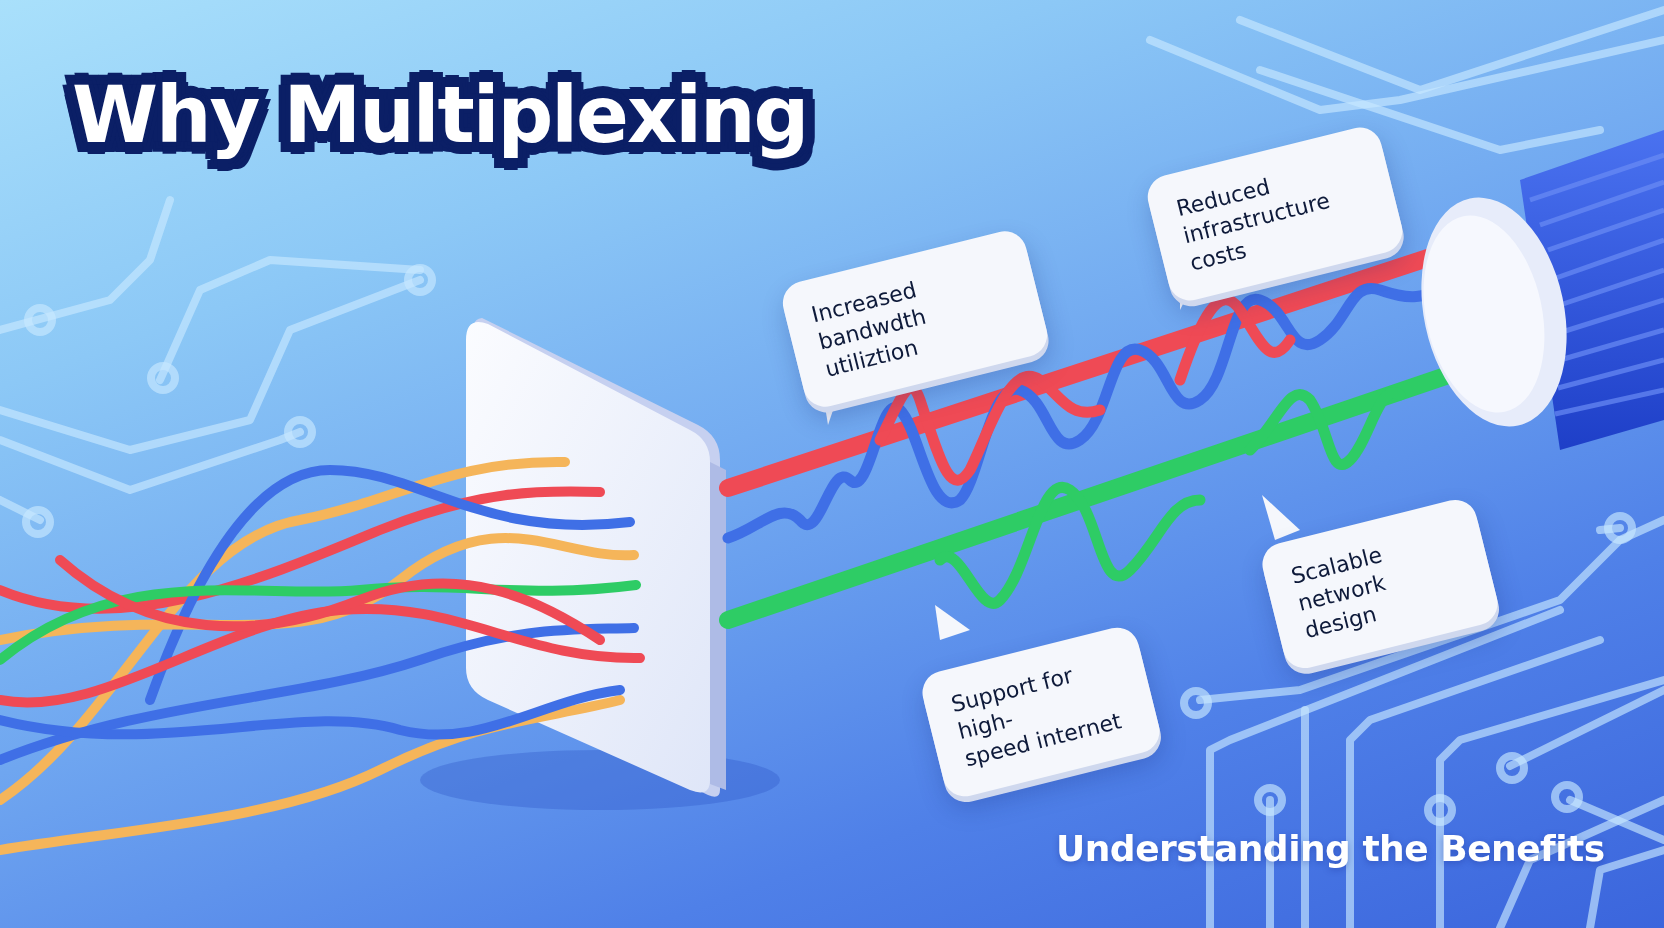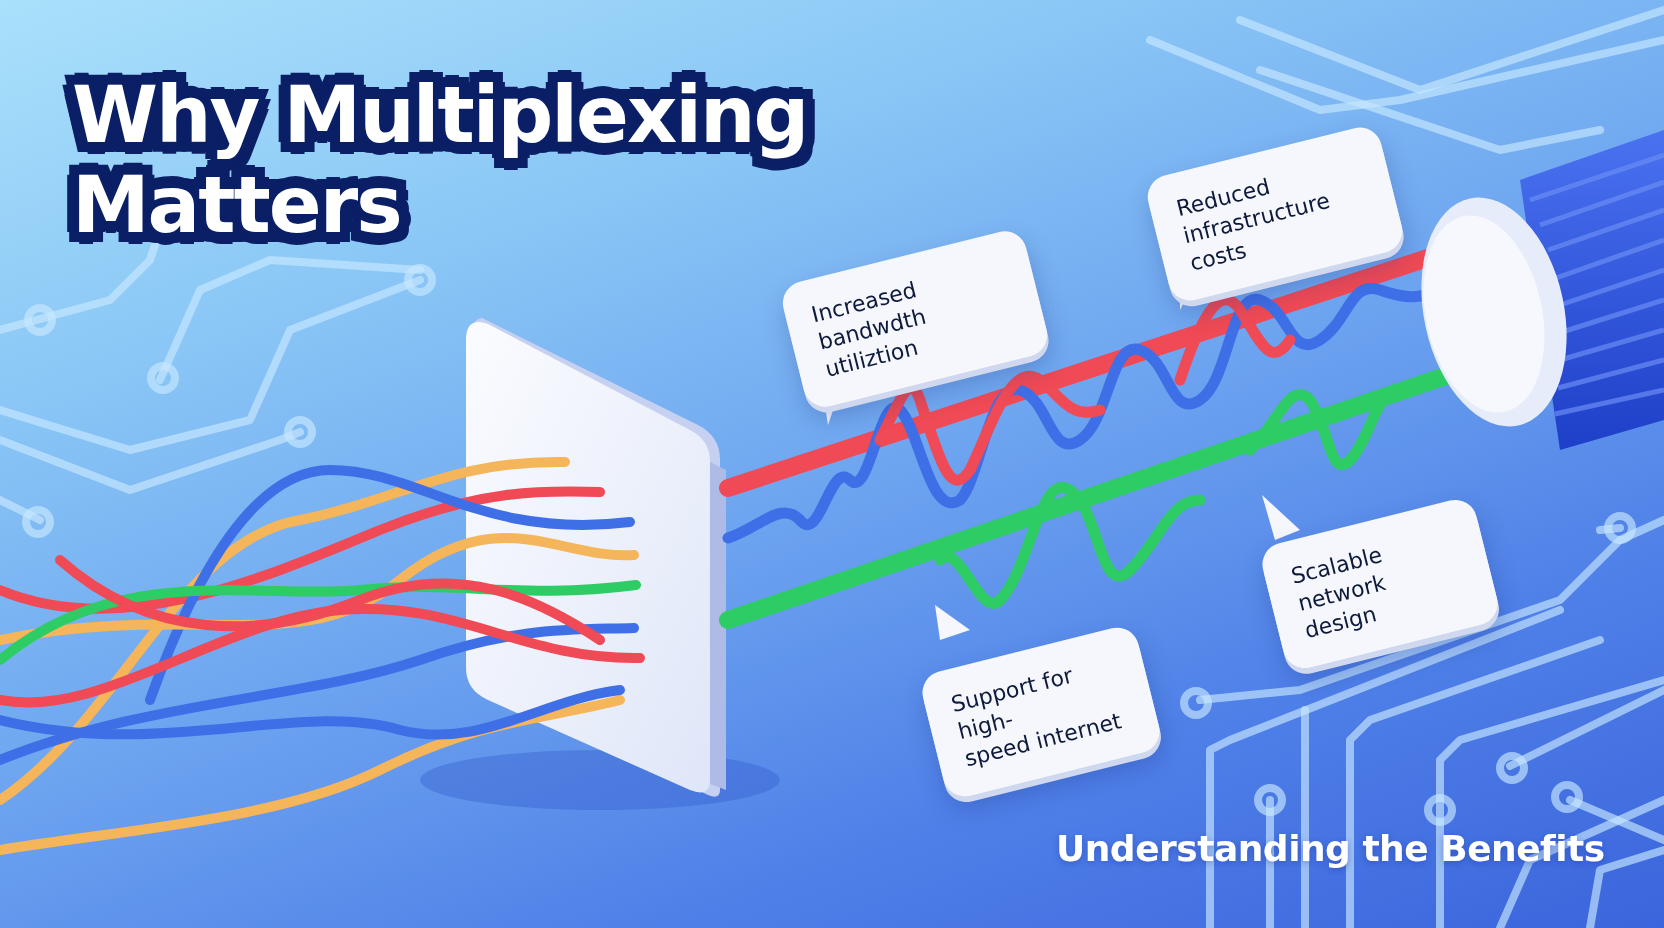--- a/index.html
+++ b/index.html
@@ -134,21 +134,20 @@
     <g fill="#f5f7fc">
       <polygon points="820,375 850,360 828,425"></polygon>
       <polygon points="1180,260 1210,250 1180,310"></polygon>
       <polygon points="940,640 970,630 935,605"></polygon>
       <polygon points="1275,540 1300,530 1262,495"></polygon>
     </g>
   </svg>
 
   <h1 class="title">
     <span>Why Multiplexing</span>
-    <span>Matters</span>
   </h1>
 
   <div class="bubble b1">
     <span class="txt">Increased</span>
     <span class="txt">bandwdth utiliztion</span>
   </div>
 
   <div class="bubble b2">
     <span class="txt">Reduced</span>
     <span class="txt">infrastructure costs</span>

